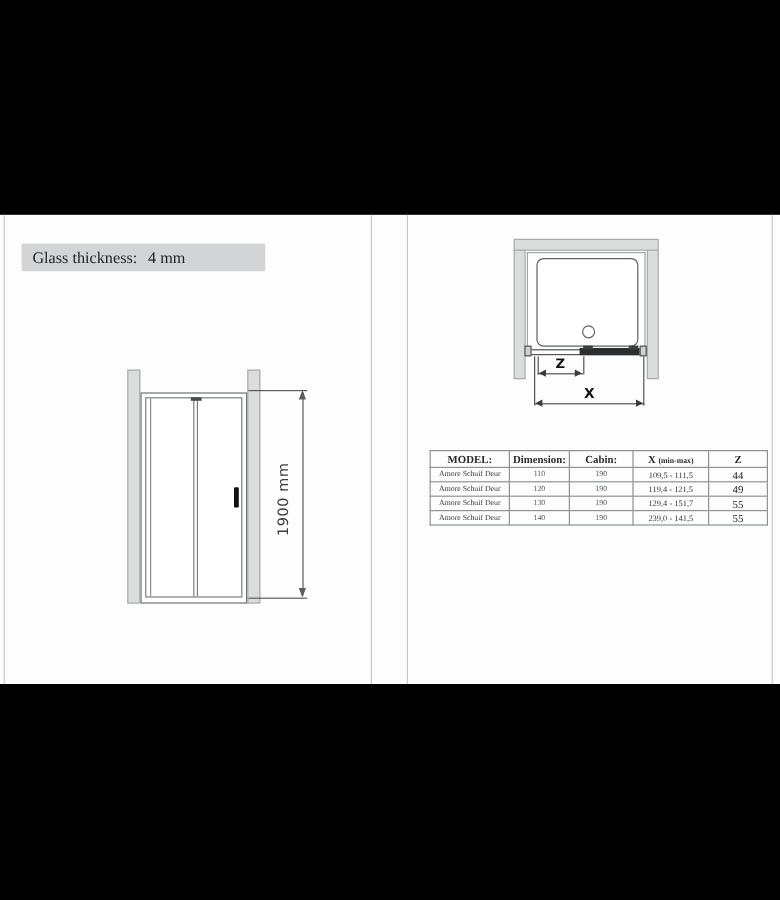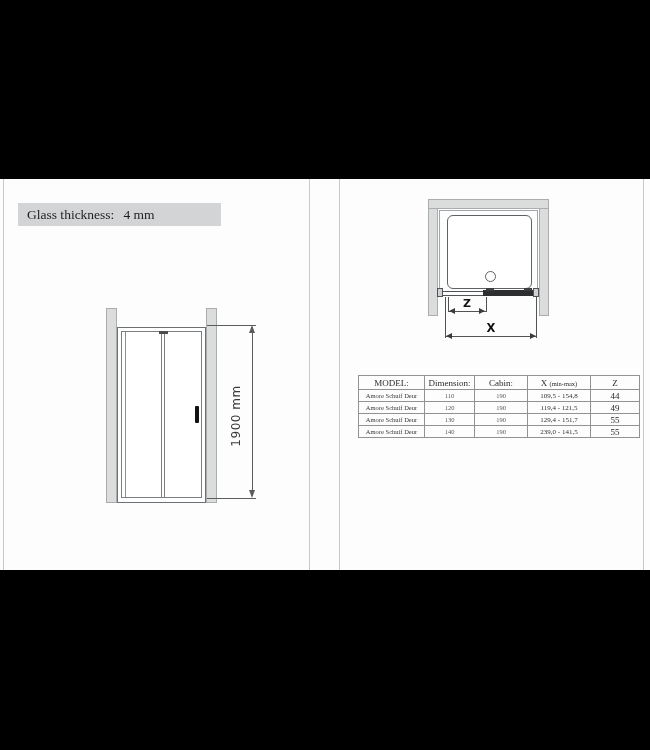--- a/index.html
+++ b/index.html
@@ -46,21 +46,21 @@
   .tv-bracket{width:6px;height:9px;top:288px;background:#cfd1d2;border:1px solid #515355;box-sizing:border-box;}
   .dim-line{background:#515355;}
   .zx-label{width:22px;text-align:center;font-family:"DejaVu Sans", sans-serif;font-weight:bold;color:#111;}
 
   
   .tbl-title{left:363px;top:354px;font-size:11.5px;color:#1c1c1c;}
   table.spec{left:358px;top:375px;border-collapse:collapse;table-layout:fixed;
              font-family:"Liberation Serif", serif;border:1px solid #707476;}
   table.spec td,table.spec th{border:1px solid #8f9395;text-align:center;vertical-align:middle;
              padding:0;overflow:hidden;white-space:nowrap;}
-  table.spec th{height:13px;font-size:9px;font-weight:normal;color:#2b2b2b;margin-left:12px;}
+  table.spec th{height:13px;font-size:9px;font-weight:bold;color:#2b2b2b;margin-left:12px;}
   table.spec th .sub{font-size:6.5px;}
   table.spec td{height:11px;}
   td.c-model{font-size:6.5px;color:#3a3a3a;}
   td.c-dim,td.c-hgt{font-size:6.5px;color:#55595b;}
   td.c-x{font-size:7px;color:#333;}
   td.c-z{font-size:9px;color:#1f1f1f;}
 </style>
 </head>
 <body>
 
@@ -139,21 +139,21 @@
         <th><span>Cabin:</span></th>
         <th><span>X</span> <span class="sub">(min-max)</span></th>
         <th><span>Z</span></th>
       </tr>
     </thead>
     <tbody>
       <tr>
         <td class="c-model">Amore Schuif Deur</td>
         <td class="c-dim">110</td>
         <td class="c-hgt">190</td>
-        <td class="c-x">109,5 - 154,8</td>
+        <td class="c-x">109,5 - 111,5</td>
         <td class="c-z">44</td>
       </tr>
       <tr>
         <td class="c-model">Amore Schuif Deur</td>
         <td class="c-dim">120</td>
         <td class="c-hgt">190</td>
         <td class="c-x">119,4 - 121,5</td>
         <td class="c-z">49</td>
       </tr>
       <tr>

